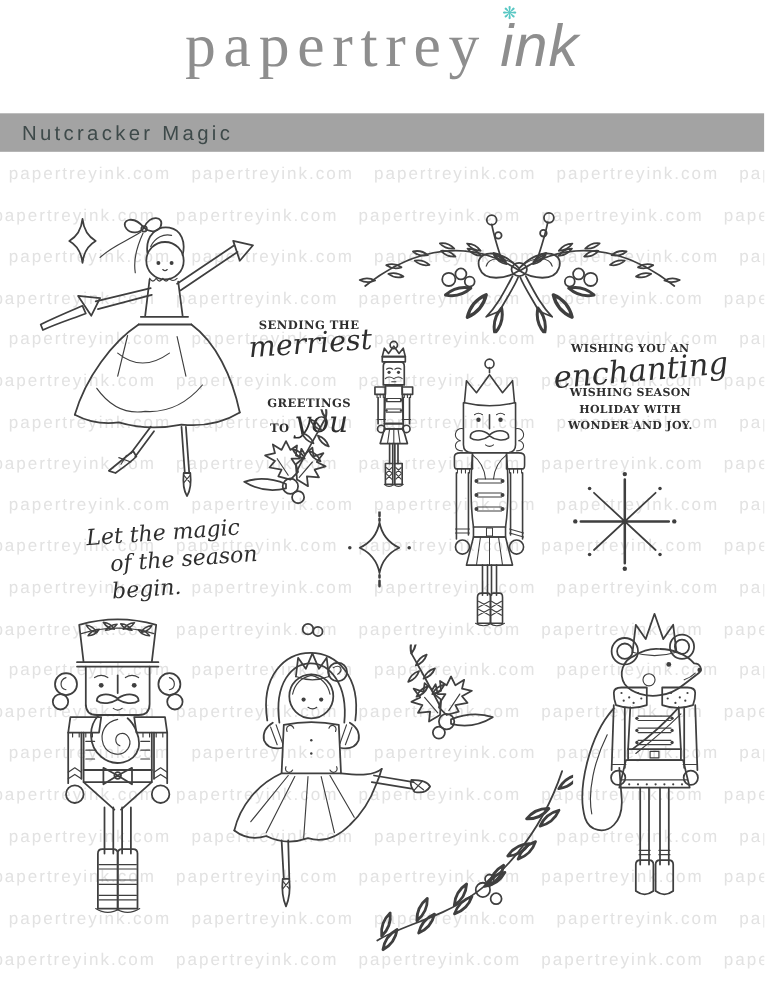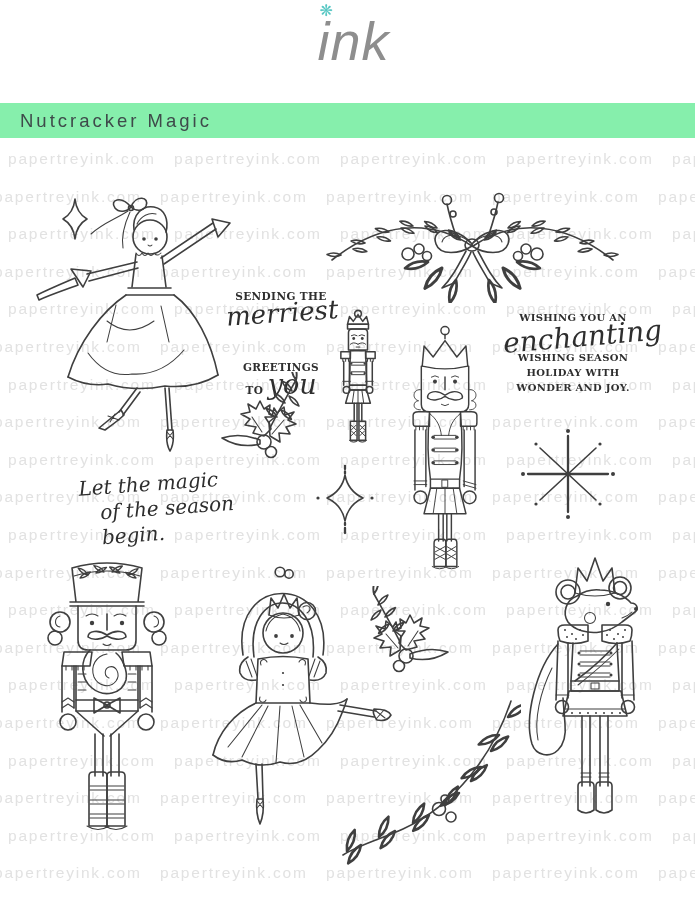--- a/index.html
+++ b/index.html
@@ -5,21 +5,21 @@
   html,body{margin:0;padding:0;background:#fff;}
   .page{position:relative;width:695px;height:900px;background:#fff;overflow:hidden;
         font-family:"Liberation Sans",sans-serif;}
   
   .logo{position:absolute;top:10px;left:0;right:0;text-align:center;color:#8e8e8e;z-index:3;}
   .logo-serif{font-family:"Liberation Serif",serif;font-size:56px;letter-spacing:7px;}
   .logo-script-wrap{position:relative;display:inline-block;margin-left:12px;}
   .logo-script{font-family:Liberation Sans, sans-serif;font-style:italic;font-size:54px;letter-spacing:1px;}
   .flower{position:absolute;top:-9px;left:2px;font-size:16px;color:#57c7c3;font-style:normal;}
   
-  .banner{position:absolute;top:103px;left:0;width:695px;height:35px;background:#86efac;
+  .banner{position:absolute;top:103px;left:0;width:695px;height:35px;background:#a3a3a3;
           display:flex;align-items:center;justify-content:space-between;padding:0 20px;
           box-sizing:border-box;color:#3e4a4a;font-size:18.5px;letter-spacing:3px;z-index:3;}
   
   .wm-layer{position:absolute;top:140px;left:0;right:0;bottom:0;overflow:hidden;z-index:1;}
   .wm-row{white-space:nowrap;height:37.6px;line-height:37.6px;font-size:15.5px;
           letter-spacing:1.8px;color:#e2e2e2;margin-left:8px;}
   .wm-row.odd{margin-left:-6px;}
   
   .stamp{position:absolute;z-index:2;}
   .stamp path,.stamp circle,.stamp ellipse,.stamp use{
@@ -43,21 +43,21 @@
          font-family:"DejaVu Serif",serif;font-style:italic;font-size:20px;
          color:#2e2e2e;transform:rotate(-4deg);line-height:25px;}
   .magic .line2{margin-left:20px;}
 </style>
 </head>
 <body>
 
 <div class="page">
 
   <div class="logo">
-    <span class="logo-script-wrap"><span class="flower">❋</span><span class="logo-script">ink</span></span>
+    <span class="logo-serif">papertrey</span><span class="logo-script-wrap"><span class="flower">❋</span><span class="logo-script">ink</span></span>
   </div>
 
   <div class="banner">
     <span>Nutcracker Magic</span>
   </div>
 
   <div class="wm-layer">
       <div class="wm-row" style="color: rgb(226, 226, 226);">papertreyink.com&nbsp;&nbsp;&nbsp;papertreyink.com&nbsp;&nbsp;&nbsp;papertreyink.com&nbsp;&nbsp;&nbsp;papertreyink.com&nbsp;&nbsp;&nbsp;papertreyink.com&nbsp;&nbsp;&nbsp;papertreyink.com</div>
       <div class="wm-row odd" style="color: rgb(226, 226, 226);">papertreyink.com&nbsp;&nbsp;&nbsp;papertreyink.com&nbsp;&nbsp;&nbsp;papertreyink.com&nbsp;&nbsp;&nbsp;papertreyink.com&nbsp;&nbsp;&nbsp;papertreyink.com&nbsp;&nbsp;&nbsp;papertreyink.com</div>
       <div class="wm-row" style="color: rgb(226, 226, 226);">papertreyink.com&nbsp;&nbsp;&nbsp;papertreyink.com&nbsp;&nbsp;&nbsp;papertreyink.com&nbsp;&nbsp;&nbsp;papertreyink.com&nbsp;&nbsp;&nbsp;papertreyink.com&nbsp;&nbsp;&nbsp;papertreyink.com</div>

